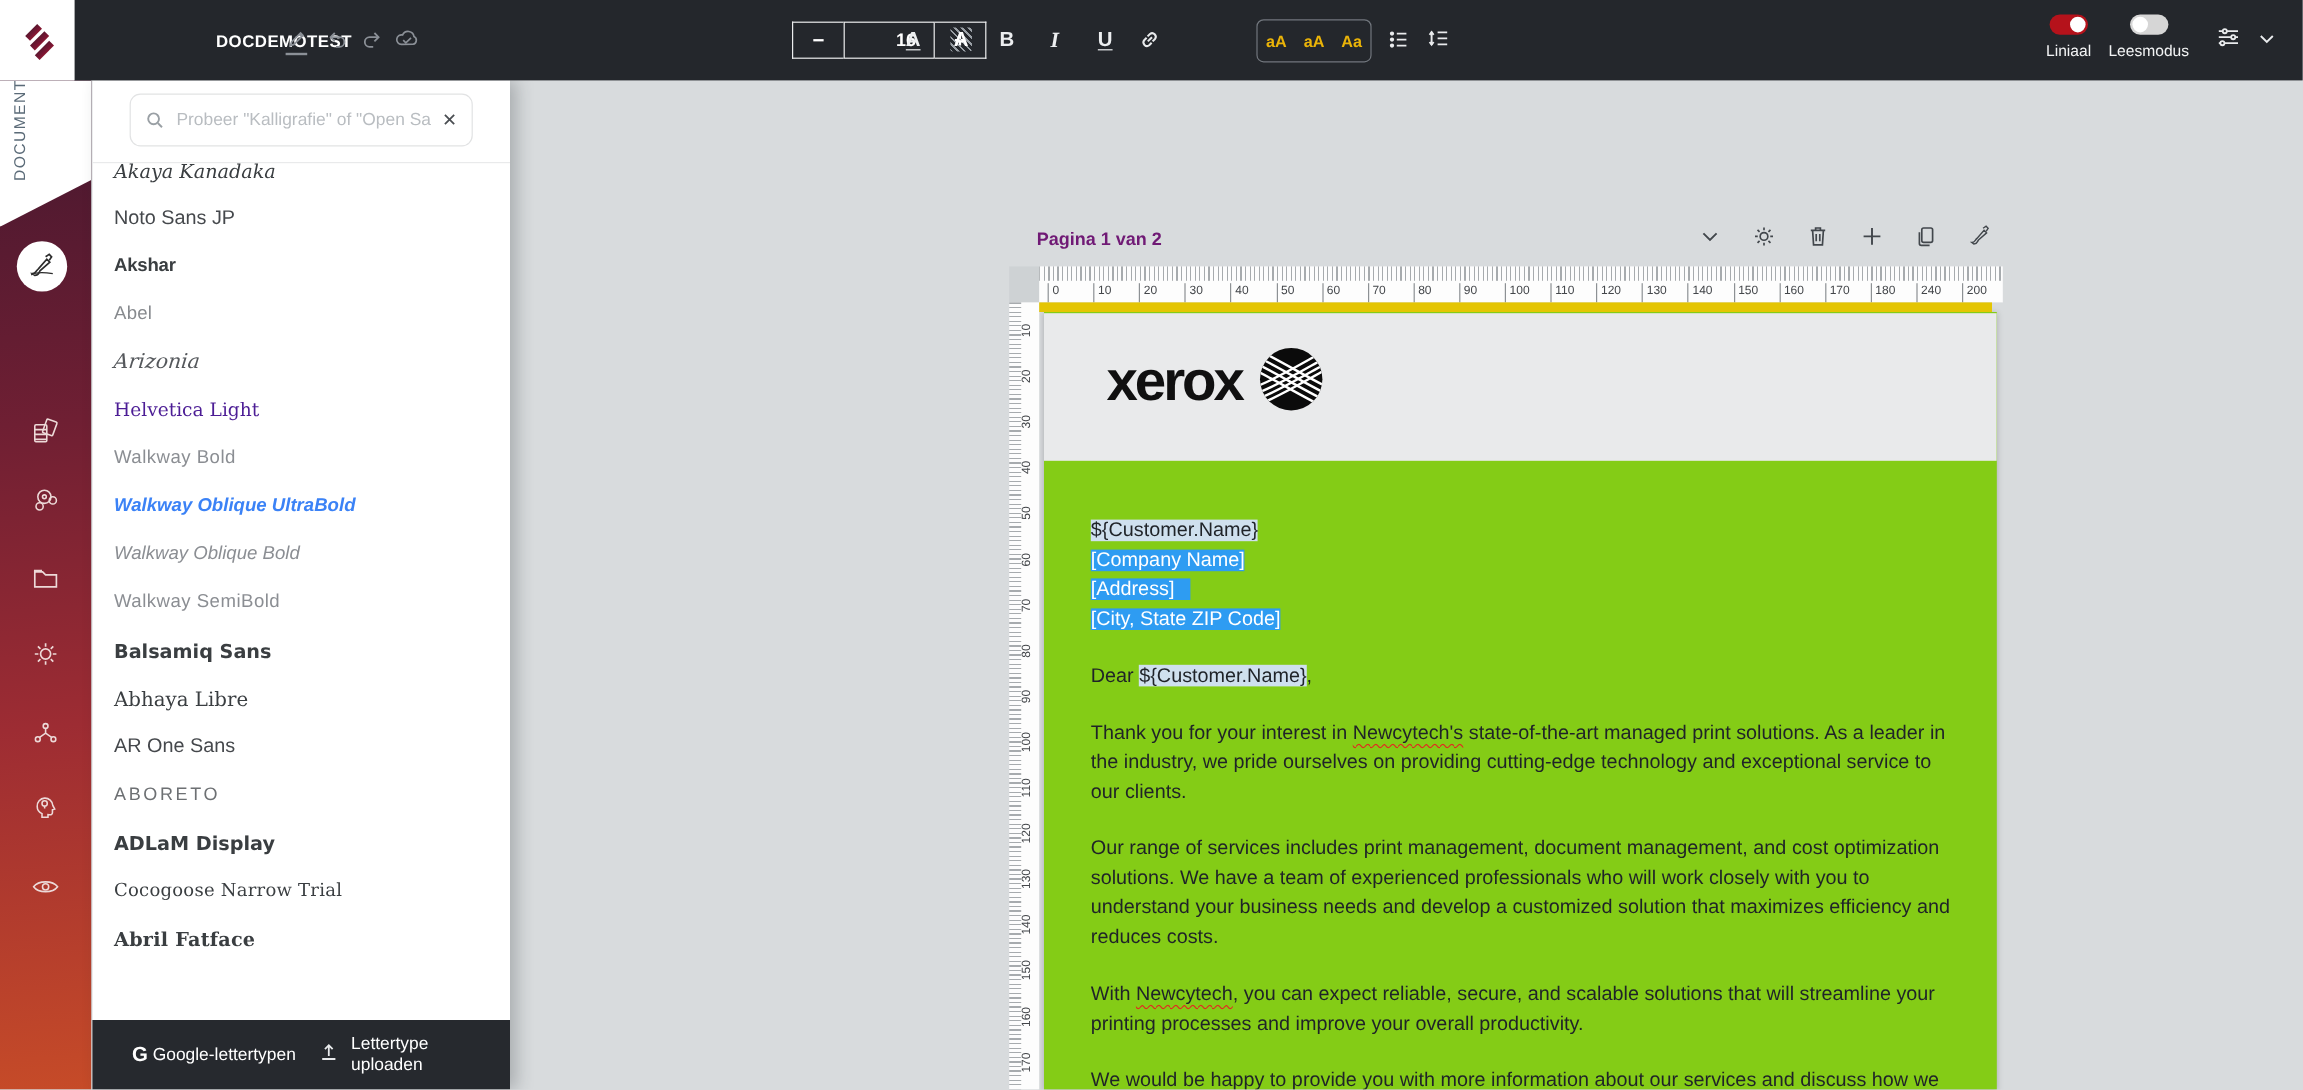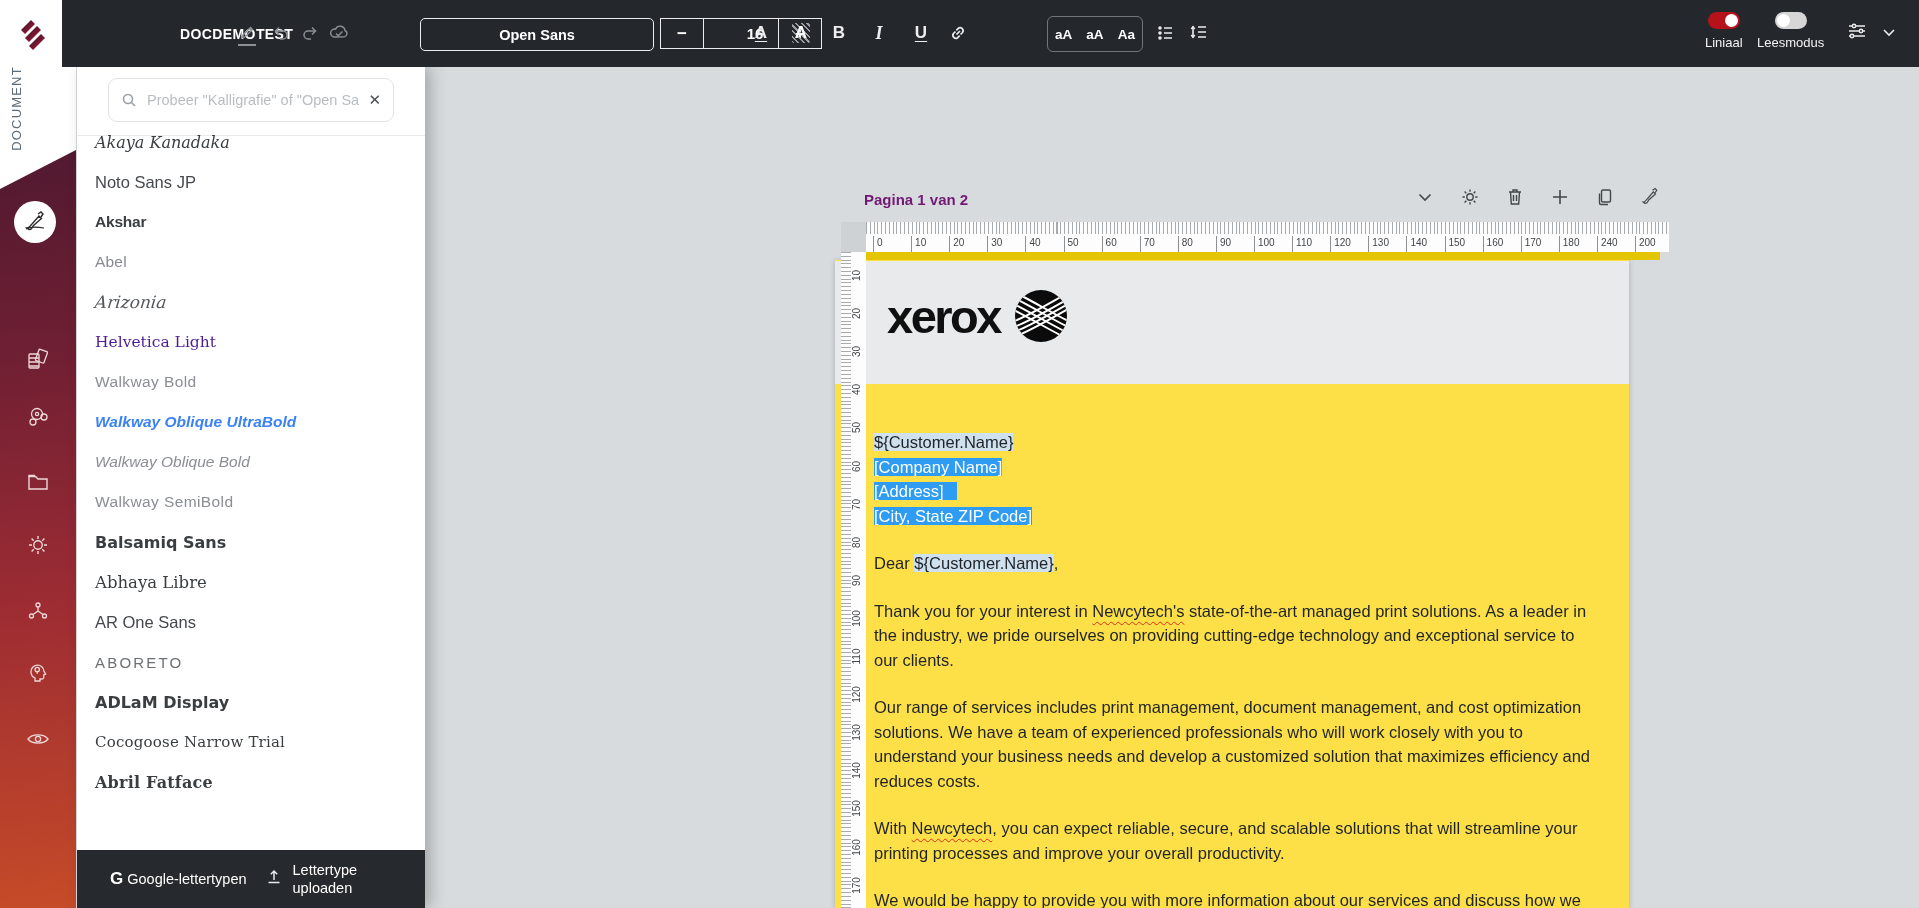--- a/index.html
+++ b/index.html
@@ -27,21 +27,21 @@
   .size-cell.value{width:46px;font-size:15px;padding-left:28px;}
   .size-cell.plus{width:42px;border-left:none;font-size:17px;}
   .fmt{position:absolute;top:14px;width:36px;height:38px;display:flex;align-items:center;justify-content:center;
        color:#eceef0;font-size:17px;font-weight:700;cursor:pointer;}
   .fmt .ul{text-decoration:underline;text-underline-offset:3px;}
   .fmt.itl{font-style:italic;font-family:"Liberation Serif",serif;font-size:18px;}
   .hl-box{background:repeating-linear-gradient(45deg,#9aa0a6 0 1.5px,transparent 1.5px 4px);
           padding:0 3px;border-radius:2px;color:#fff;}
   .case-group{position:absolute;left:985px;top:16px;width:94px;height:34px;border:1px solid #71767d;
               border-radius:6px;display:flex;align-items:center;justify-content:space-around;
-              color:#ffffff;font-weight:700;font-size:13.5px;cursor:pointer;}
+              color:#eab308;font-weight:700;font-size:13.5px;cursor:pointer;}
   .toggle-wrap{position:absolute;display:flex;flex-direction:column;align-items:center;cursor:pointer;}
   .switch{width:32px;height:17px;border-radius:9px;position:relative;}
   .switch .knob{position:absolute;top:2px;width:13px;height:13px;border-radius:50%;background:#fff;}
   .switch.on{background:#b5121b;}
   .switch.on .knob{right:2px;}
   .switch.off{background:#d6d6d6;}
   .switch.off .knob{left:2px;}
   .toggle-label{margin-top:6px;color:#f2f3f4;font-size:13px;}
 
   
@@ -103,21 +103,21 @@
       background:repeating-linear-gradient(90deg,#a7abae 0 1px,transparent 1px 3.81px);}
   .hruler .num{position:absolute;top:14px;font-size:10px;color:#43464a;border-left:1px solid #8d9194;
                padding-left:3px;height:16px;line-height:14px;}
   .vruler{position:absolute;left:765px;top:185px;width:25px;bottom:0;background:#fdfdfd;z-index:4;}
   .vruler .vticks{position:absolute;left:0;top:0;width:10px;height:100%;
       background:repeating-linear-gradient(180deg,#a7abae 0 1px,transparent 1px 3.81px);}
   .vruler .num{position:absolute;left:5px;width:20px;font-size:10px;color:#43464a;
                transform:rotate(-90deg);transform-origin:center;text-align:center;}
 
   .margin-bar{position:absolute;left:790px;top:185px;width:794px;height:8px;background:#e4c503;z-index:6;}
-  .page{position:absolute;left:759px;top:193px;width:794px;bottom:0;background:#fde047;z-index:3;
+  .page{position:absolute;left:794px;top:193px;width:794px;bottom:0;background:#84cc16;z-index:3;
         box-shadow:0 1px 5px rgba(30,35,40,.25);overflow:hidden;}
   .page-band{position:absolute;left:0;top:1px;width:100%;height:123px;background:#e9eaeb;}
   .xerox-logo{position:absolute;left:52px;top:26px;display:flex;align-items:center;}
   .xerox-word{font-weight:700;font-size:47px;letter-spacing:-2.5px;color:#101010;line-height:1;}
   .xerox-ball{margin-left:12px;}
   .letter{position:absolute;left:39px;top:170px;width:722px;font-size:16.5px;line-height:24.5px;color:#1f2328;}
   .lblock{margin:0 0 23px 0;}
   .seg-plain{}
   .seg-token{background:#cfe0ee;}
   .seg-selected{background:#2e9cf2;color:#fff;}
@@ -149,21 +149,20 @@
           <path d="M12 4.5 L15.5 8 L12 11.5"></path>
       </svg>
     </div>
     <div class="ticon" style="left:260px">
       <svg width="22" height="22" viewBox="0 0 22 22" fill="none" stroke="currentColor" stroke-width="1.4">
         <path d="M6.5 15 a4 4 0 1 1 1-7.9 A5 5 0 0 1 17 8.5 a3.4 3.4 0 0 1 -.8 6.4z"></path>
         <path d="M8 11.5 l2.2 2.2 L14.5 9.5"></path>
       </svg>
     </div>
 
-    <div class="font-btn">Open Sans</div>
 
     <div class="size-group">
       <div class="size-cell minus">−</div>
       <div class="size-cell value">16</div>
       <div class="size-cell plus">+</div>
     </div>
 
     <div class="fmt" style="left:681px">
       <span class="ul">A</span>
     </div>

